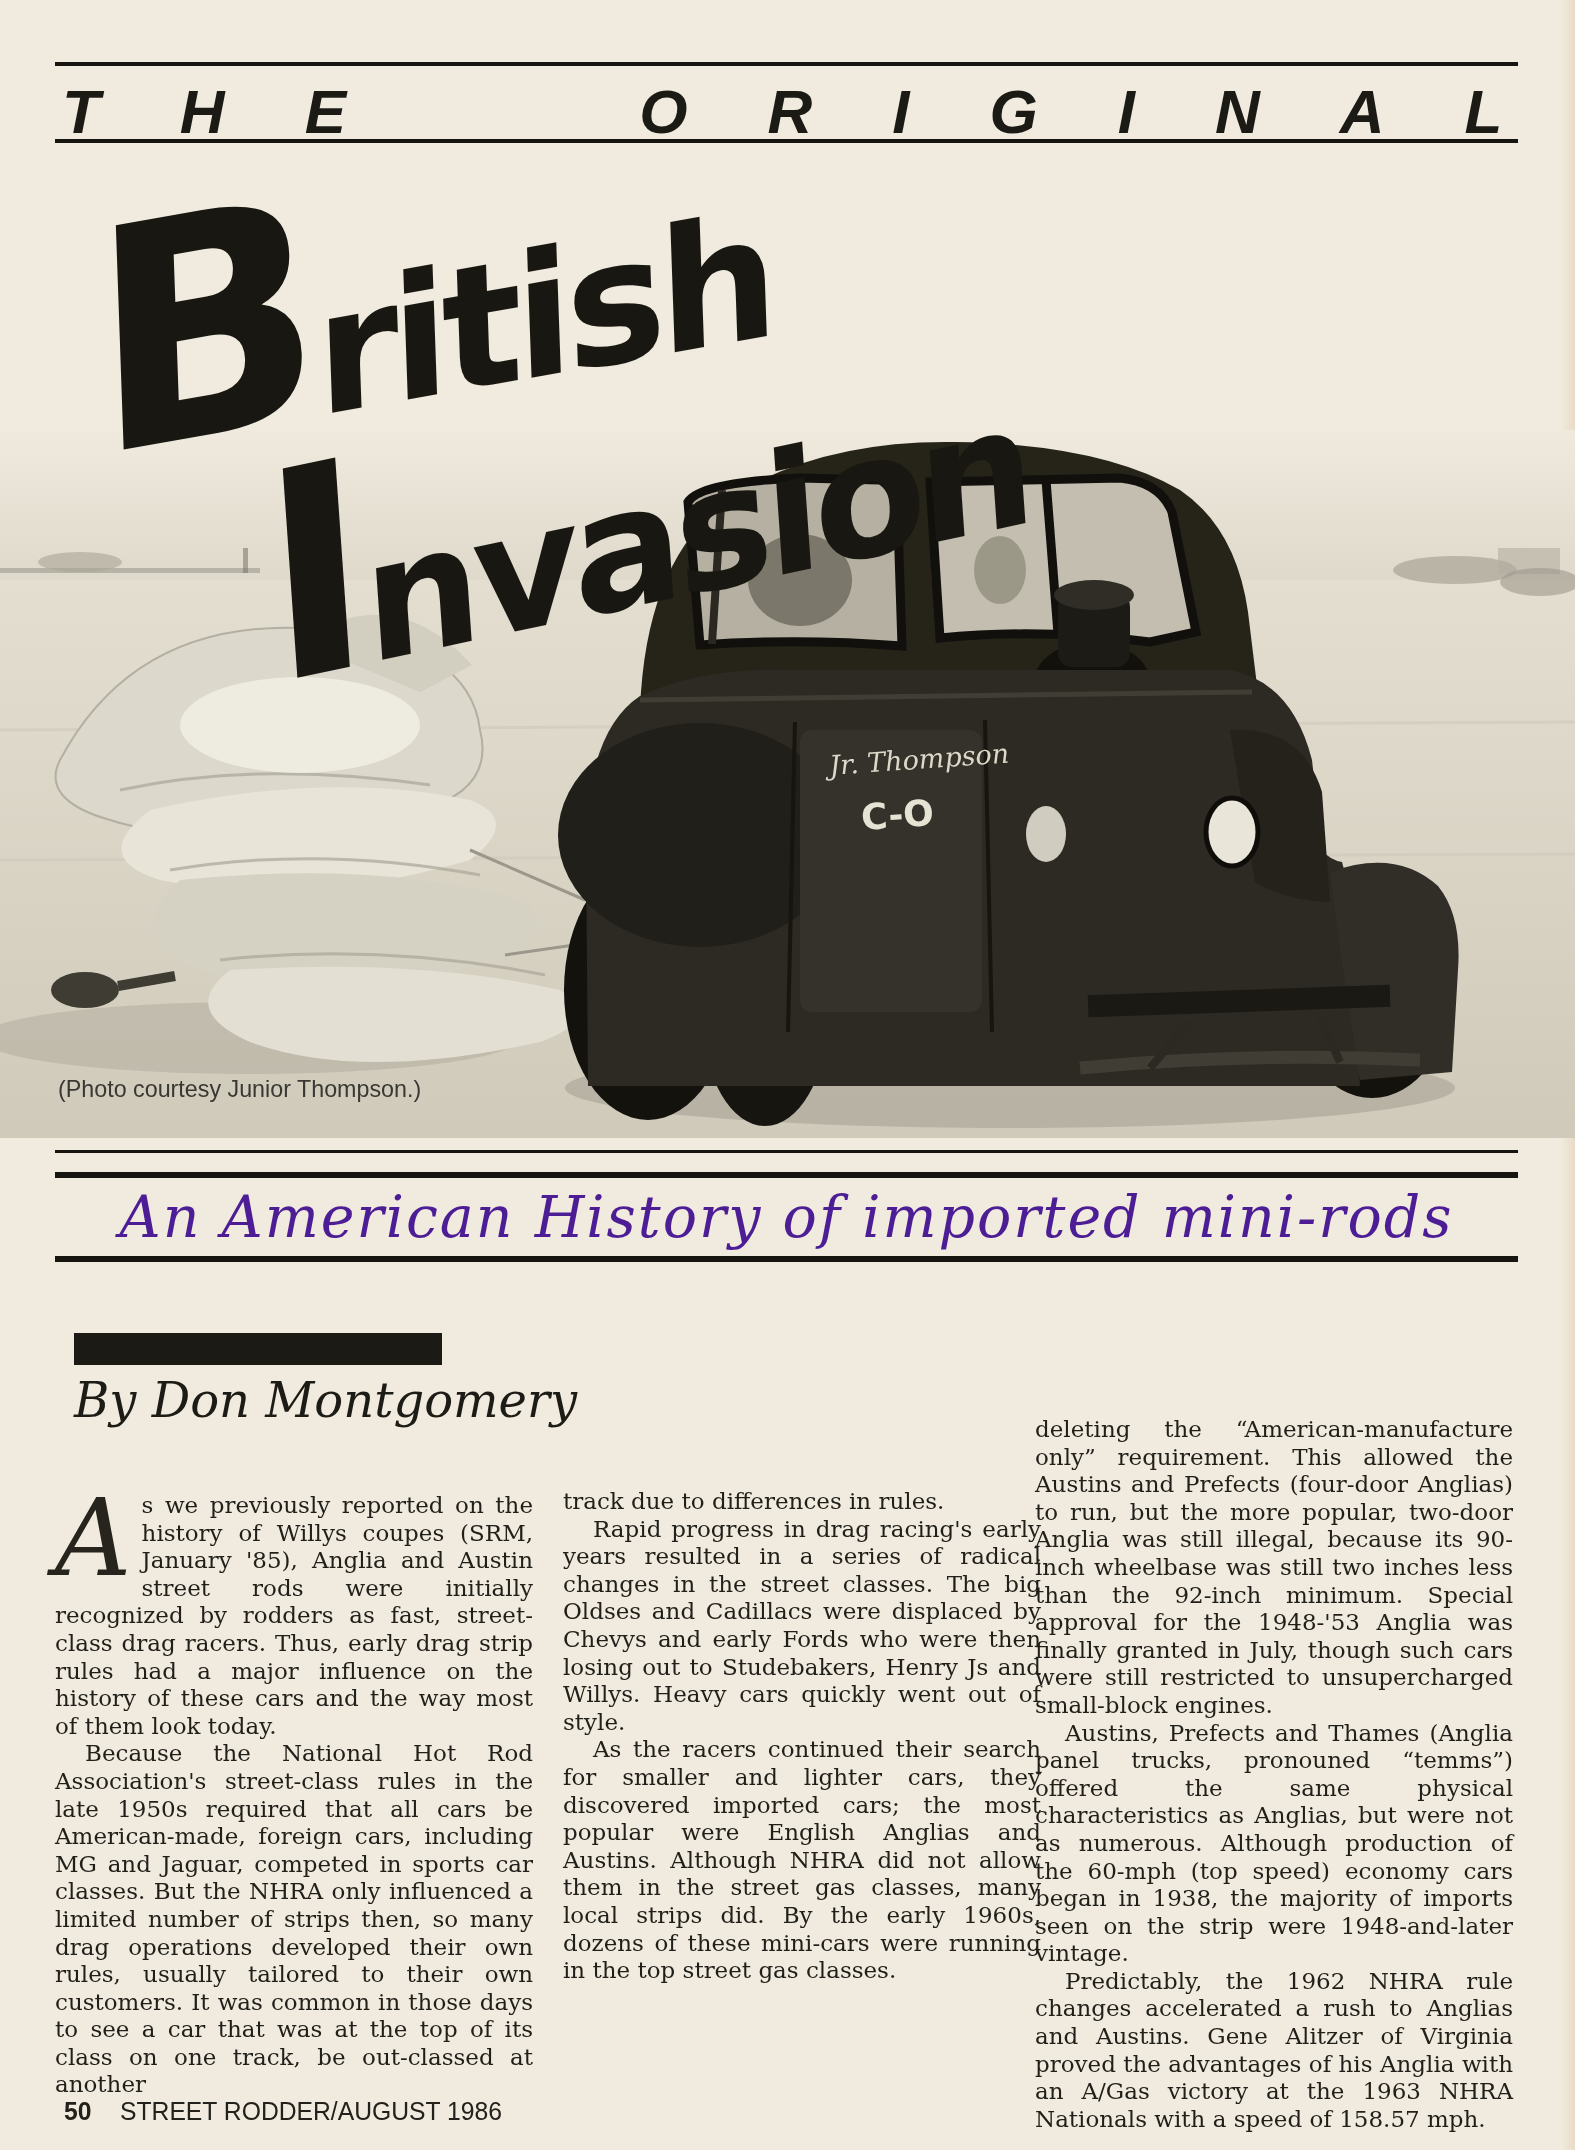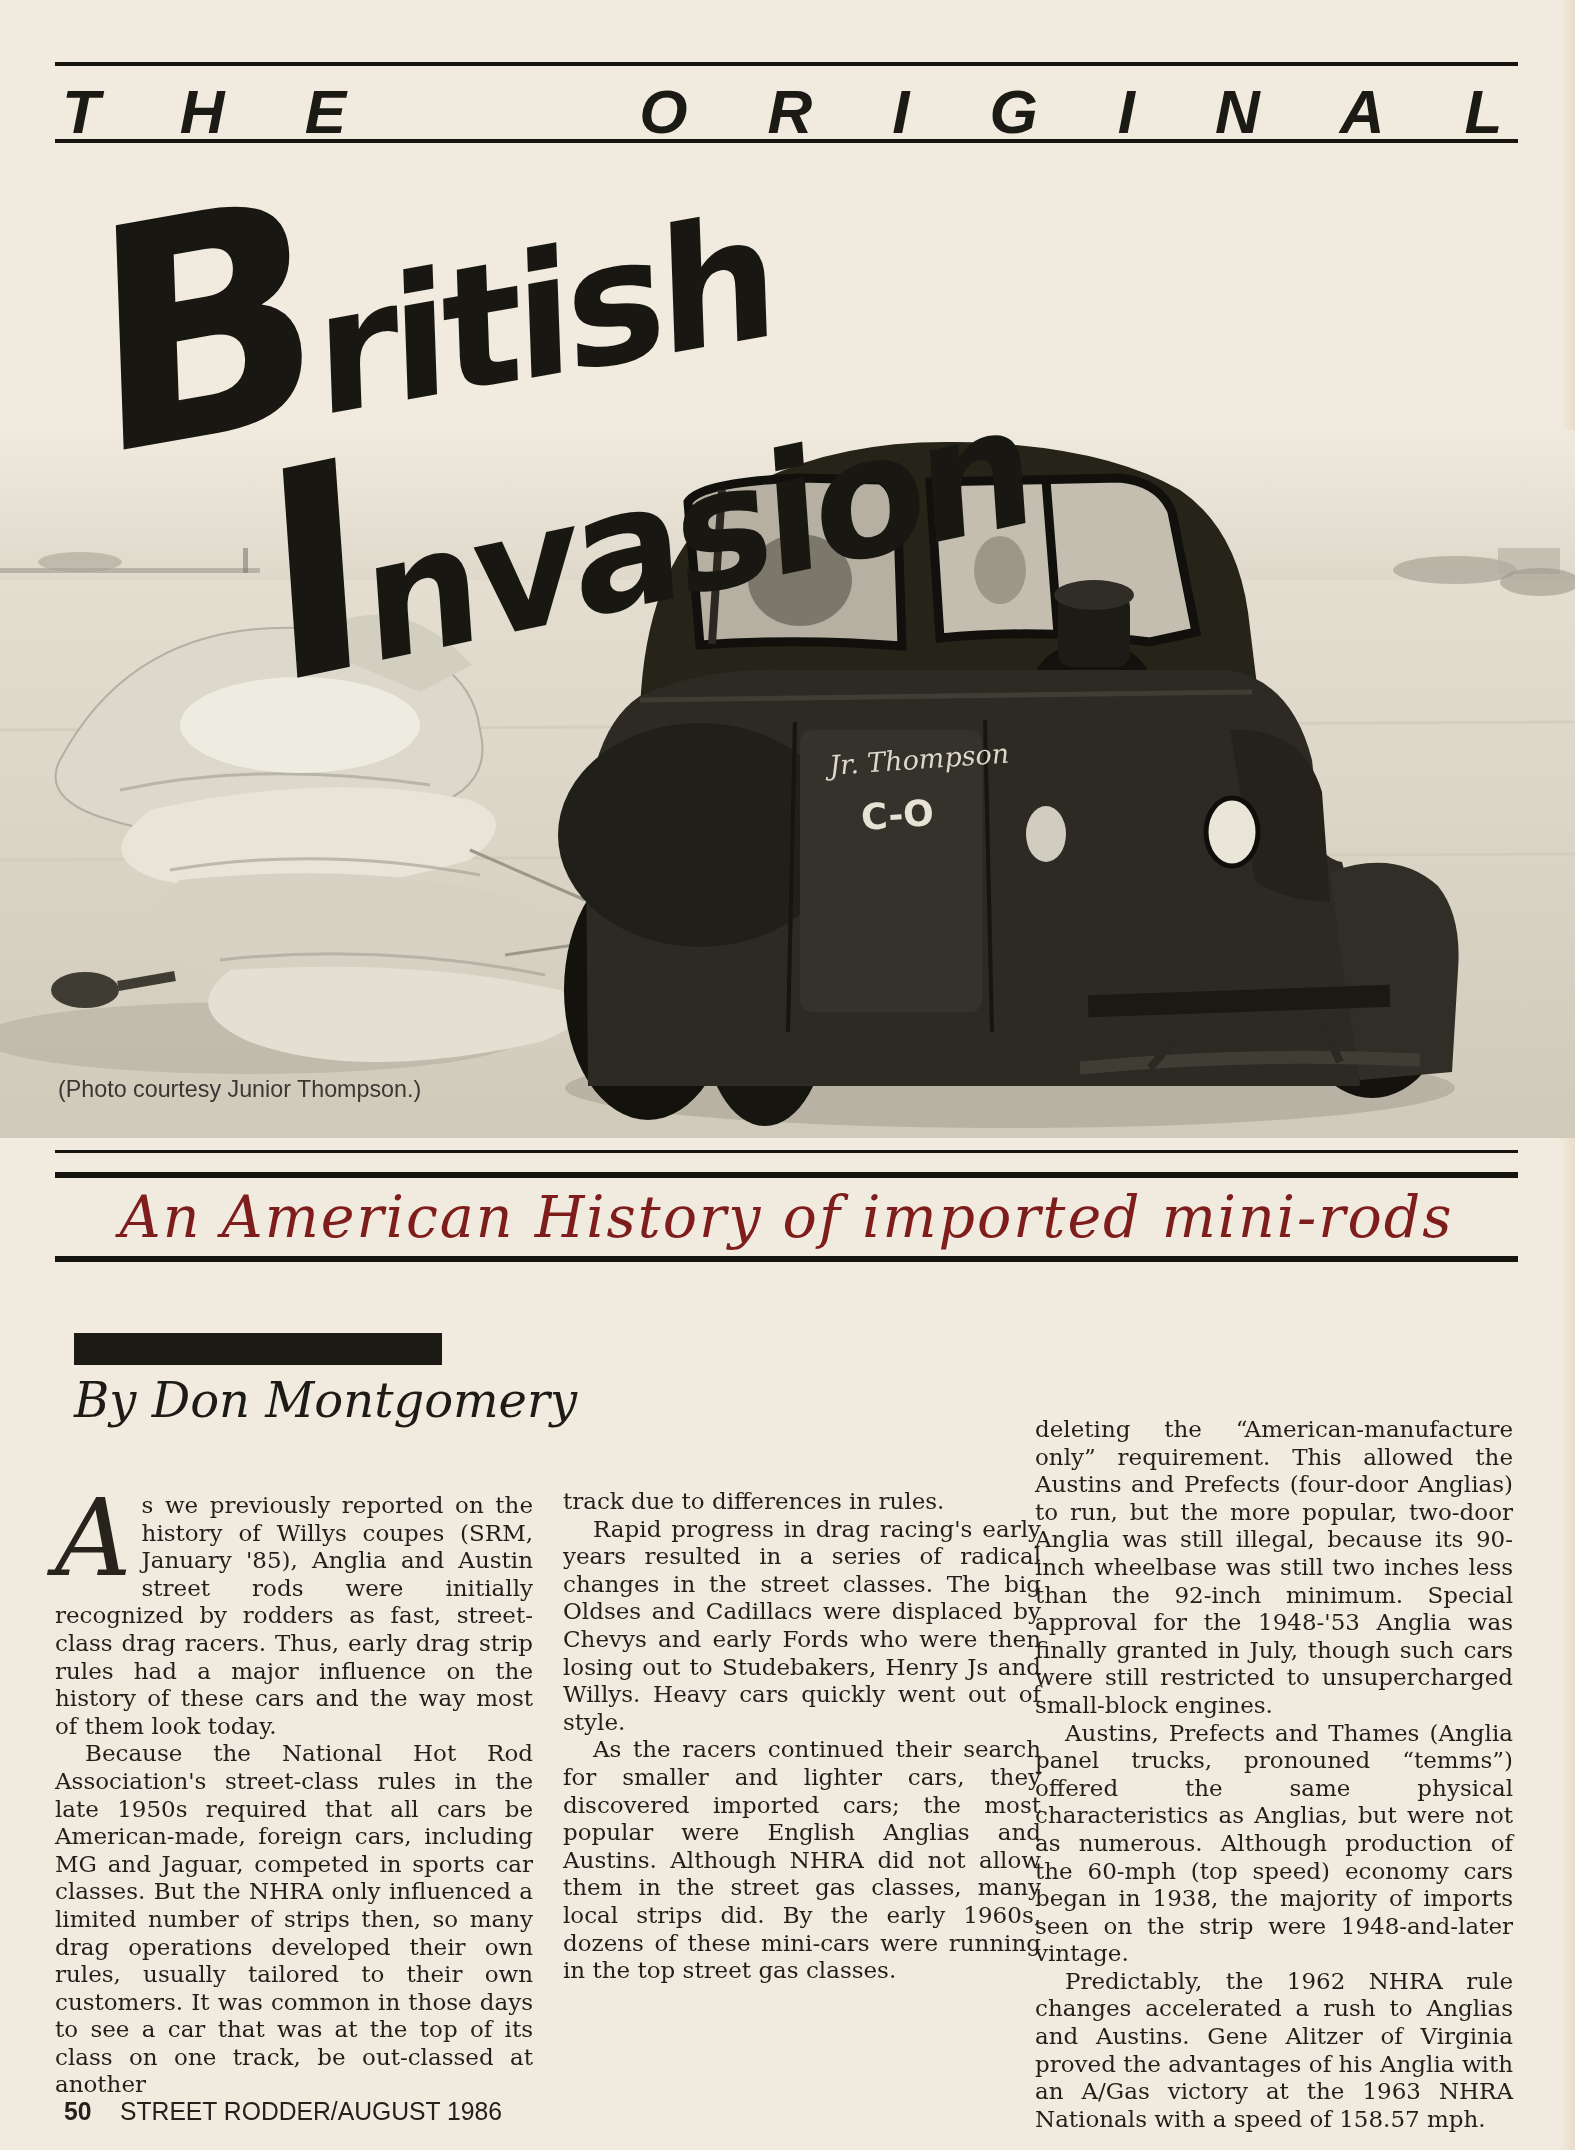--- a/index.html
+++ b/index.html
@@ -28,21 +28,21 @@
   .photo{position:absolute;left:0;top:430px;width:1575px;height:708px;z-index:1;}
   .photo svg{display:block;}
   .photo-caption{position:absolute;left:58px;top:645px;font-family:"Liberation Sans",sans-serif;
         font-size:24px;color:#3a3833;transform:scaleX(.97);transform-origin:left;}
 
   
   .sub-rule-thin{position:absolute;left:55px;top:1150px;width:1463px;height:3px;background:#17150f;}
   .sub-rule-a{position:absolute;left:55px;top:1172px;width:1463px;height:6px;background:#17150f;}
   .sub-rule-b{position:absolute;left:55px;top:1256px;width:1463px;height:6px;background:#17150f;}
   .subtitle{position:absolute;left:55px;top:1184px;width:1463px;text-align:center;
-        font-family:"DejaVu Serif",serif;font-style:italic;font-size:57px;letter-spacing:2px;color:#7f1d1d;}
+        font-family:"DejaVu Serif",serif;font-style:italic;font-size:57px;letter-spacing:2px;color:#4c1d95;}
 
   
   .byline-bar{position:absolute;left:74px;top:1333px;width:368px;height:32px;background:#1c1a15;}
   .byline{position:absolute;left:74px;top:1372px;font-family:"DejaVu Serif",serif;font-style:italic;
         font-size:48px;color:#1d1b16;}
 
   
   .col{position:absolute;width:478px;font-size:23px;line-height:27.6px;text-align:justify;color:#211f1a;}
   #col1{left:55px;top:1492px;}
   #col2{left:547px;top:1488px;margin-left:16px;}

